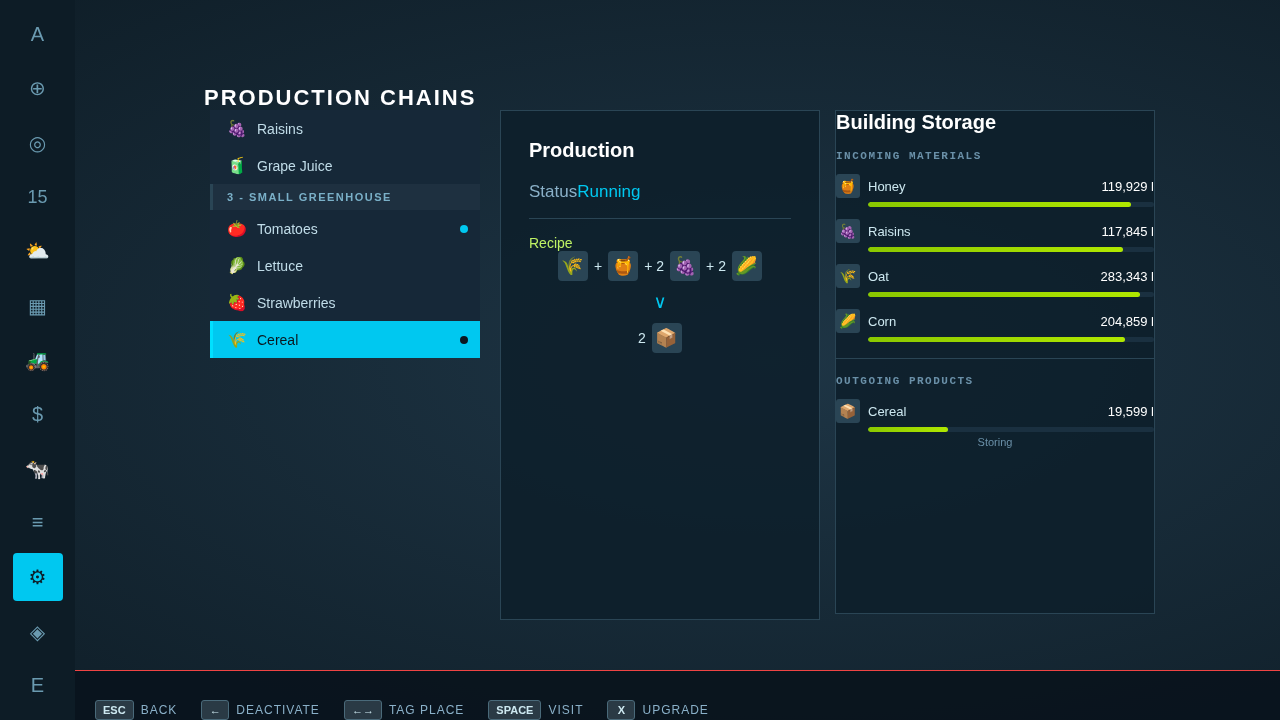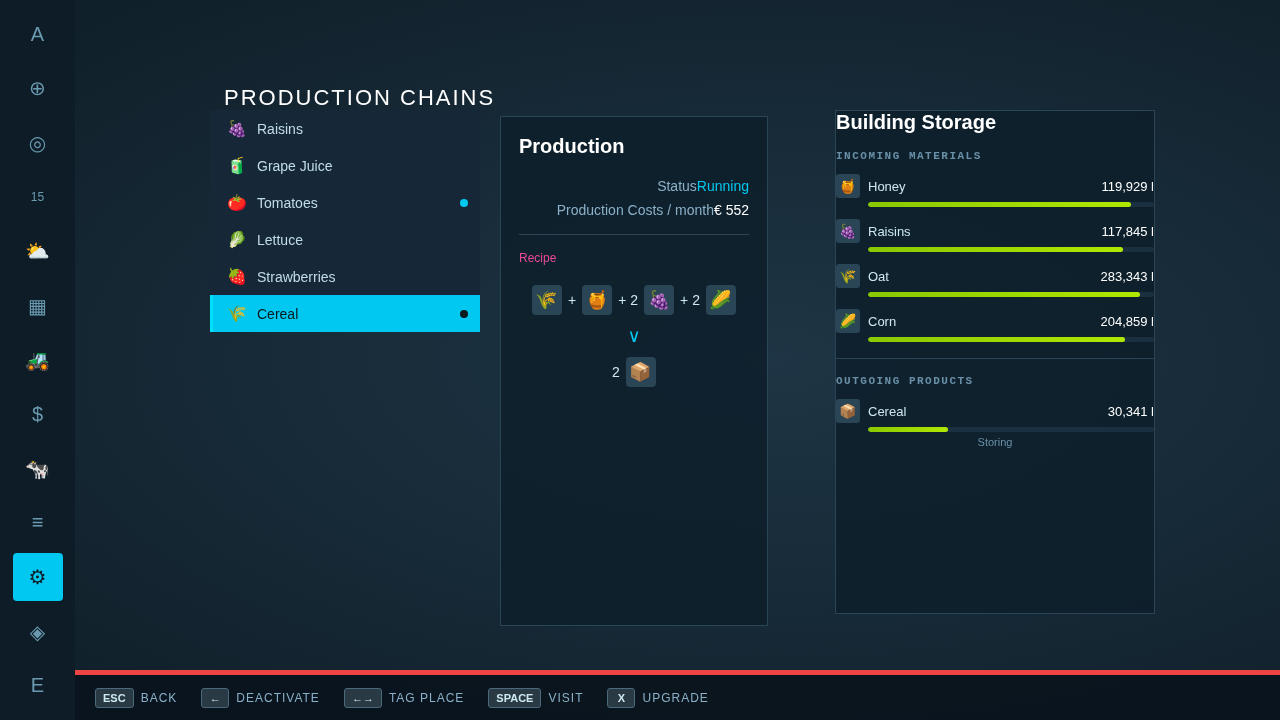--- a/index.html
+++ b/index.html
@@ -50,24 +50,24 @@
       font-size: 20px;
     }
     .sidebar-item.active {
       background: #00c8f0;
       color: #0d1c26;
     }
 
     
     .page-title {
       position: absolute;
-      left: 224px;
+      left: 204px;
       top: 85px;
       font-size: 22px;
-      font-weight: 400;
+      font-weight: 700;
       letter-spacing: 2px;
       text-transform: uppercase;
       color: #ffffff;
       z-index: 10;
     }
 
     
     .chains-panel {
       position: absolute;
       left: 210px;
@@ -118,57 +118,56 @@
     .chain-item .icon {
       font-size: 16px;
       width: 20px;
       text-align: center;
     }
 
     
     .production-panel {
       position: absolute;
       left: 500px;
-      top: 116px;
-      width: 268px;
+      top: 110px;
+      width: 320px;
       height: 510px;
       background: rgba(13, 30, 42, 0.85);
       border: 1px solid #2a4555;
       z-index: 10;
-      padding: 18px;
+      padding: 28px;
     }
 
     .production-panel h2 {
       font-size: 20px;
       font-weight: 600;
       color: #ffffff;
       margin-bottom: 20px;
     }
 
     .prod-row {
       display: flex;
-      justify-content: flex-end;
+      justify-content: flex-start;
       margin-bottom: 8px;
-      font-size: 14px;
+      font-size: 17px;
     }
 
     .prod-label { color: #8ab0c8; }
     .prod-value { color: #ffffff; font-weight: 500; }
     .prod-value.running { color: #00c8f0; }
 
     .divider {
       height: 1px;
       background: #2a4555;
       margin: 16px 0;
     }
 
     .recipe-title {
-      font-size: 12px;
-      color: #ec4899;
-      margin-bottom: 20px;
+      font-size: 14px;
+      color: #bef264;
     }
 
     .recipe-area {
       display: flex;
       flex-direction: column;
       align-items: center;
       gap: 10px;
     }
 
     .recipe-ingredients {
@@ -291,23 +290,23 @@
     }
 
     
     .bottom-bar {
       position: absolute;
       bottom: 0;
       left: 75px;
       right: 0;
       height: 50px;
       background: rgba(10, 20, 30, 0.95);
-      border-top: 5px solid #ef4444;
-      display: flex;
-      align-items: center;
+      border-top: 1px solid #ef4444;
+      display: flex;
+      align-items: flex-end;
       padding: 0 20px;
       gap: 24px;
       z-index: 10;
     }
 
     .key-btn {
       display: flex;
       align-items: center;
       gap: 7px;
     }
@@ -338,21 +337,21 @@
   <div class="sidebar-item">
     <span>A</span>
   </div>
   <div class="sidebar-item">
     <span>⊕</span>
   </div>
   <div class="sidebar-item">
     <span>◎</span>
   </div>
   <div class="sidebar-item">
-    <span style="font-size:12px">15</span>
+    <span style="font-size:18px">15</span>
   </div>
   <div class="sidebar-item">
     <span>⛅</span>
   </div>
   <div class="sidebar-item">
     <span>▦</span>
   </div>
   <div class="sidebar-item">
     <span>🚜</span>
   </div>
@@ -382,20 +381,21 @@
 
   <div class="chain-item">
     <span class="icon">🍇</span>
     <span>Raisins</span>
   </div>
   <div class="chain-item">
     <span class="icon">🧃</span>
     <span>Grape Juice</span>
   </div>
 
+  <div class="chain-group-header">3 - SMALL GREENHOUSE</div>
   <div class="chain-item">
     <span class="icon">🍅</span>
     <span>Tomatoes</span>
     <span class="dot"></span>
   </div>
   <div class="chain-item">
     <span class="icon">🥬</span>
     <span>Lettuce</span>
   </div>
   <div class="chain-item">
@@ -409,24 +409,20 @@
     <span class="dot" style="background:#0a1820"></span>
   </div>
 </div>
 
 <div class="production-panel">
   <h2>Production</h2>
 
   <div class="prod-row">
     <span class="prod-label">Status</span>
     <span class="prod-value running">Running</span>
-  </div>
-  <div class="prod-row">
-    <span class="prod-label">Production Costs / month</span>
-    <span class="prod-value">€ 552</span>
   </div>
 
   <div class="divider"></div>
 
   <div class="recipe-title">Recipe</div>
 
   <div class="recipe-area">
     <div class="recipe-ingredients">
       <div class="recipe-icon">🌾</div>
       <span>+</span>
@@ -494,21 +490,21 @@
   </div>
 
   <div class="divider"></div>
 
   <div class="storage-section-header">OUTGOING PRODUCTS</div>
 
   <div class="storage-item">
     <div class="storage-item-row">
       <div class="storage-item-icon">📦</div>
       <span class="storage-item-name">Cereal</span>
-      <span class="storage-item-amount">30,341 l</span>
+      <span class="storage-item-amount">19,599 l</span>
     </div>
     <div class="storage-bar">
       <div class="storage-bar-fill" style="width:28%"></div>
     </div>
     <div class="storage-status">Storing</div>
   </div>
 </div>
 
 <div class="bottom-bar">
   <div class="key-btn">

